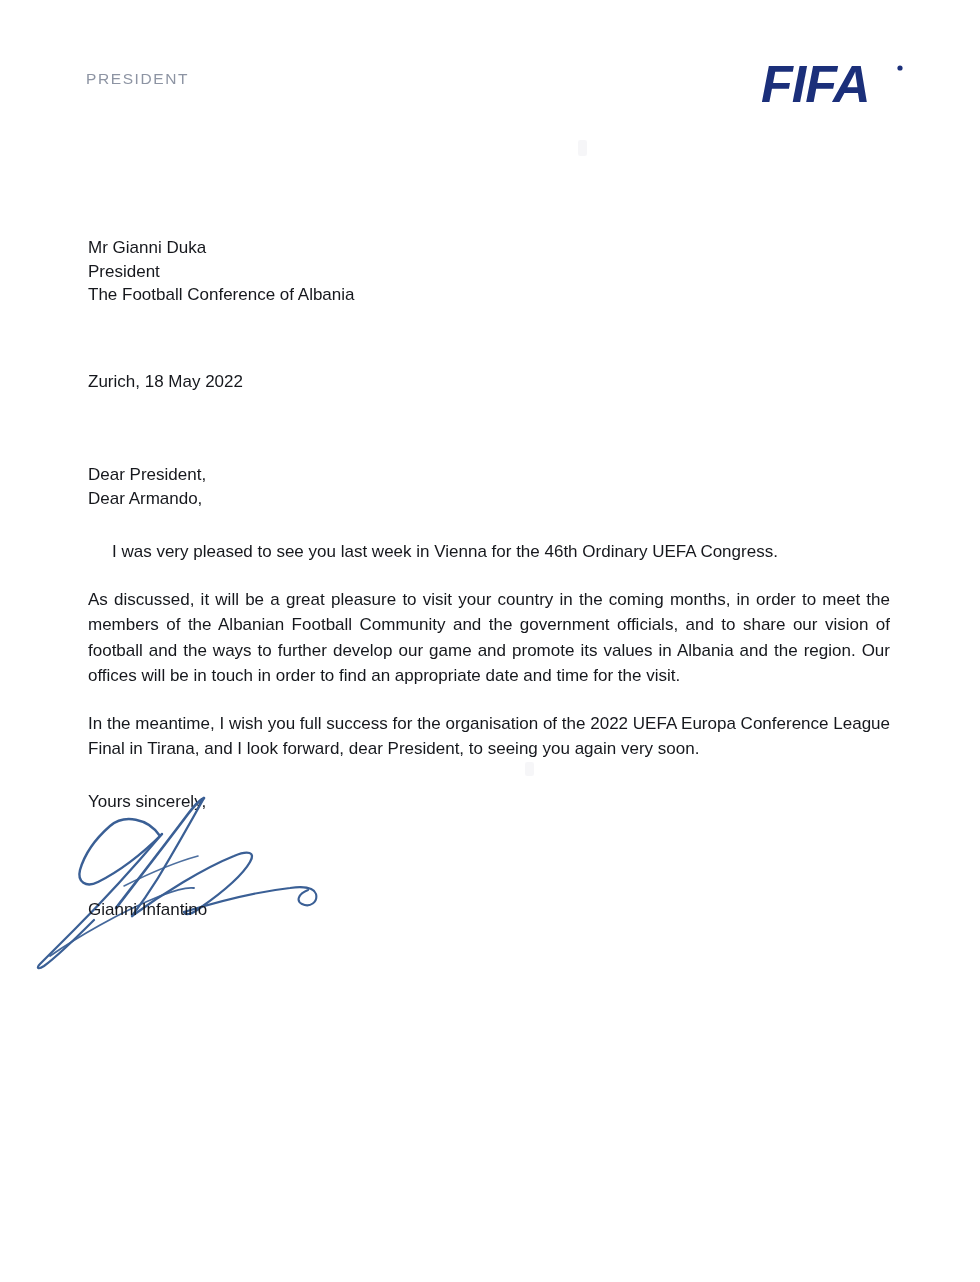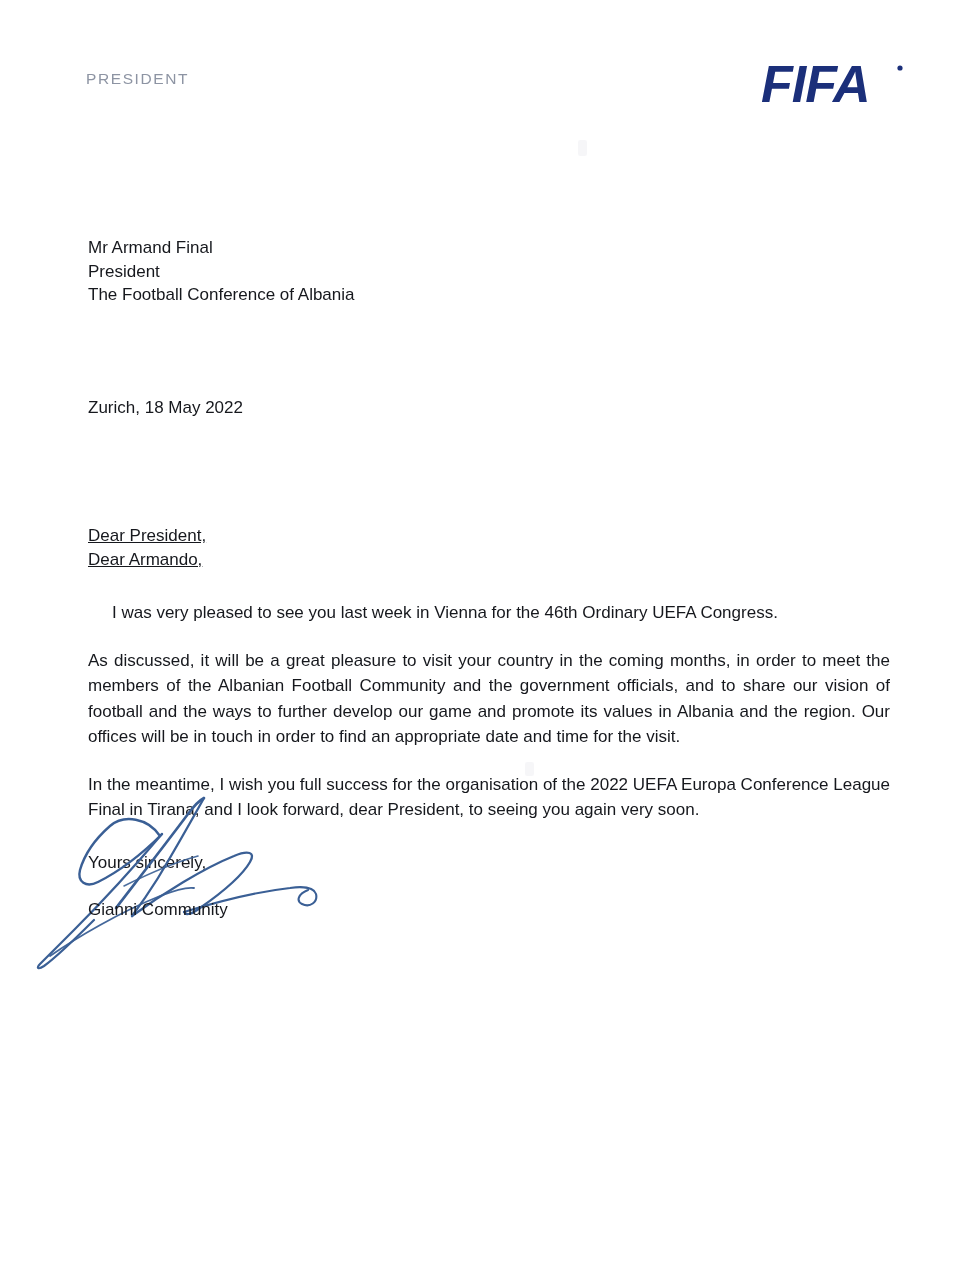--- a/index.html
+++ b/index.html
@@ -53,32 +53,31 @@
   }
 
   .addressee {
     font-size: 17px;
     line-height: 23.5px;
     color: #16181d;
   }
   .addressee div { white-space: pre; }
 
   .date-line {
-    margin-top: 89px;
+    margin-top: 63px;
     font-size: 17px;
     line-height: 23.5px;
     color: #16181d;
   }
 
   .salutation {
-    margin-top: 105px;
+    margin-top: 70px;
     font-size: 17px;
     line-height: 23.5px;
     color: #16181d;
-    text-decoration: underline;
   }
   .salutation div { white-space: pre; }
 
   .para {
     font-size: 17px;
     line-height: 25.5px;
     color: #16181d;
     text-align: justify;
     margin-top: 22px;
   }
@@ -138,21 +137,21 @@
       <circle cx="139" cy="12" r="2.6" fill="#1b2f7a"></circle>
     </svg>
   </div>
 
   <div class="artifact a1"></div>
   <div class="artifact a2"></div>
 
   <div class="content">
 
     <div class="addressee">
-      <div>Mr Armand Final</div>
+      <div>Mr Gianni Duka</div>
       <div>President</div>
       <div>The Football Conference of Albania</div>
     </div>
 
     <div class="date-line">Zurich, 18 May 2022</div>
 
     <div class="salutation">
       <div>Dear President,</div>
       <div>Dear Armando,</div>
     </div>
@@ -183,16 +182,16 @@
                  C214 86, 192 104, 172 118 C164 124, 158 126, 156 122" stroke-width="2.3"></path>
 
         <path d="M156 122 C182 114, 226 102, 262 98 C276 96, 286 98, 288 104
                  C290 112, 282 118, 274 114 C268 111, 270 104, 280 100" stroke-width="2.1"></path>
 
         <path d="M22 166 C48 148, 92 122, 132 106 C150 99, 160 97, 166 98" stroke-width="1.8" opacity="0.95"></path>
 
         <path d="M96 96 C120 84, 148 72, 170 66" stroke-width="1.6" opacity="0.9"></path>
       </g>
     </svg>
-    <div class="signature-name">Gianni Community</div>
+    <div class="signature-name">Gianni Infantino</div>
   </div>
 
 </div>
 
 </body></html>

